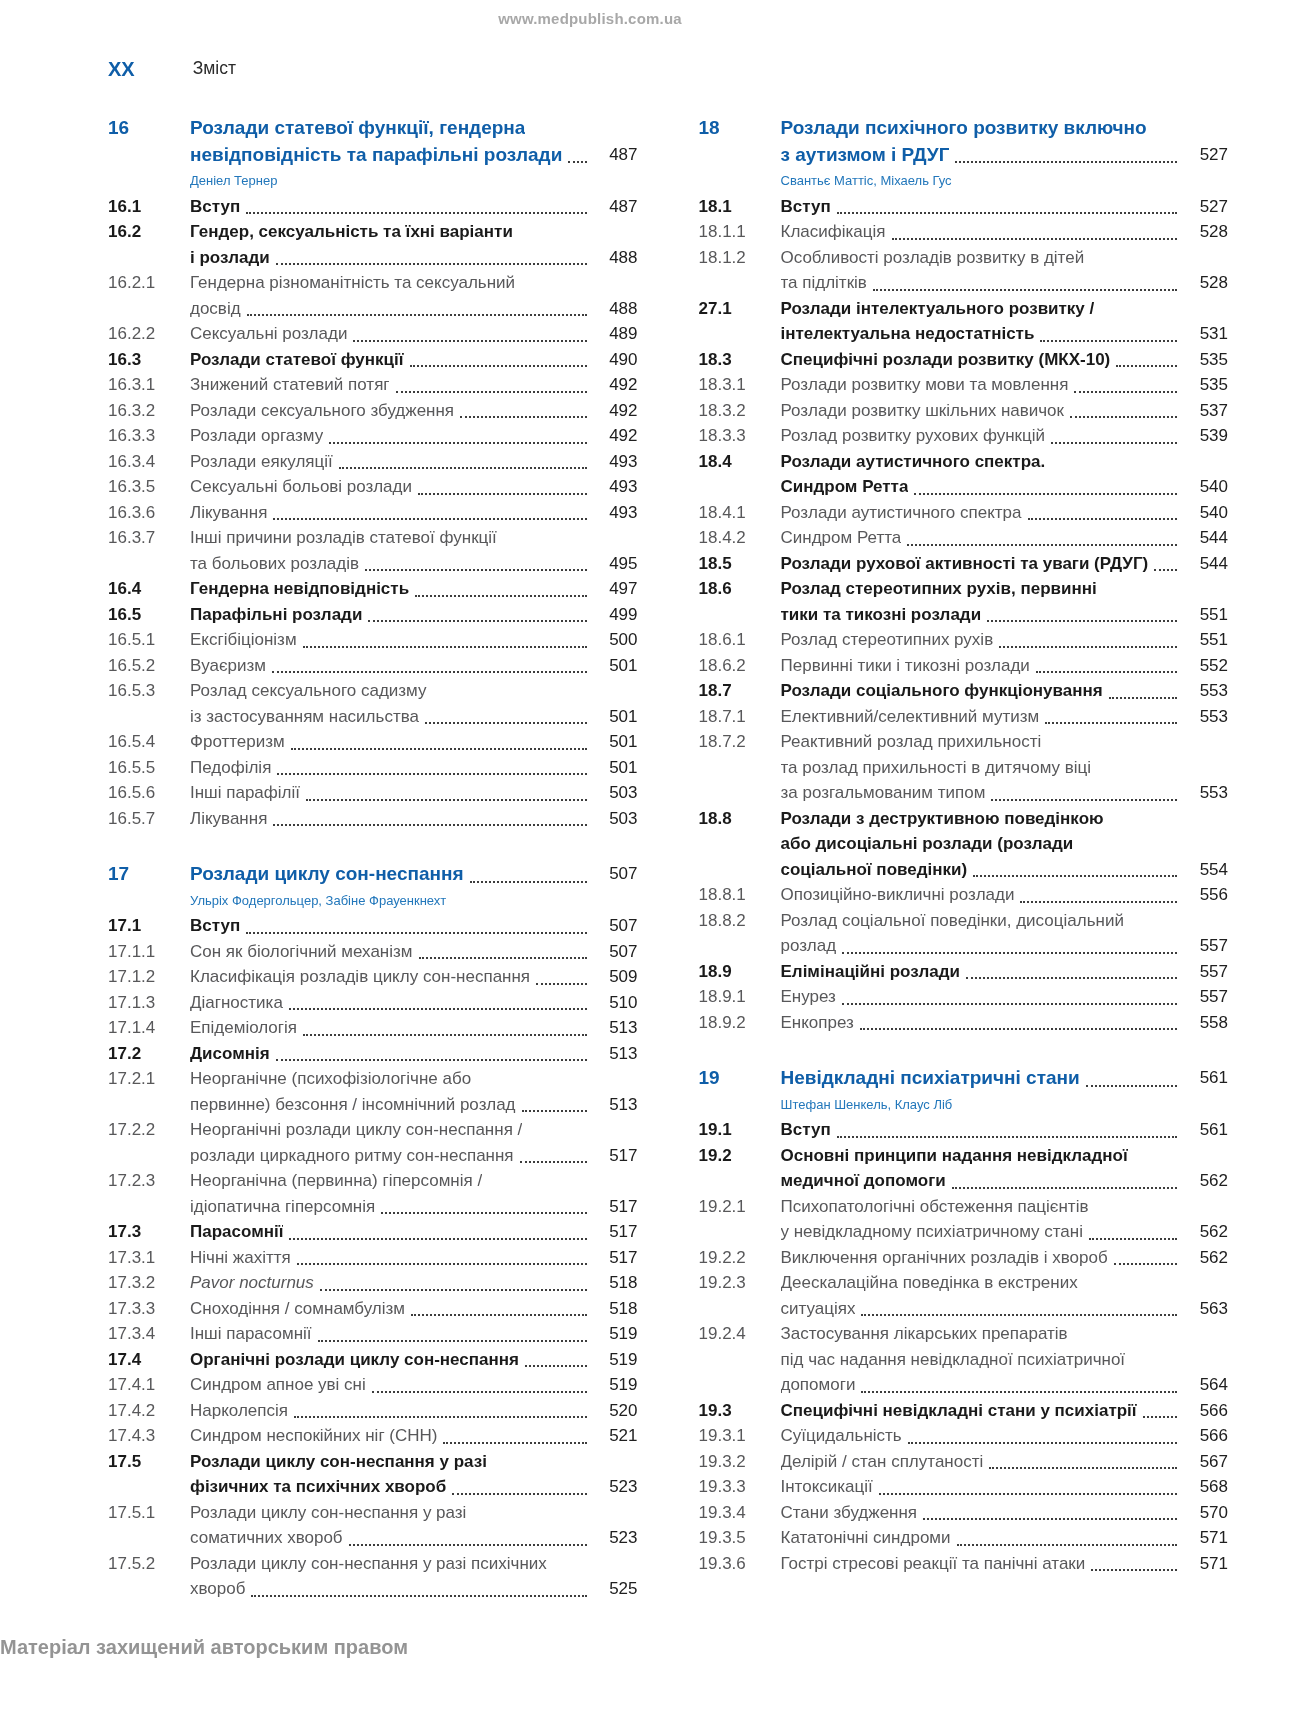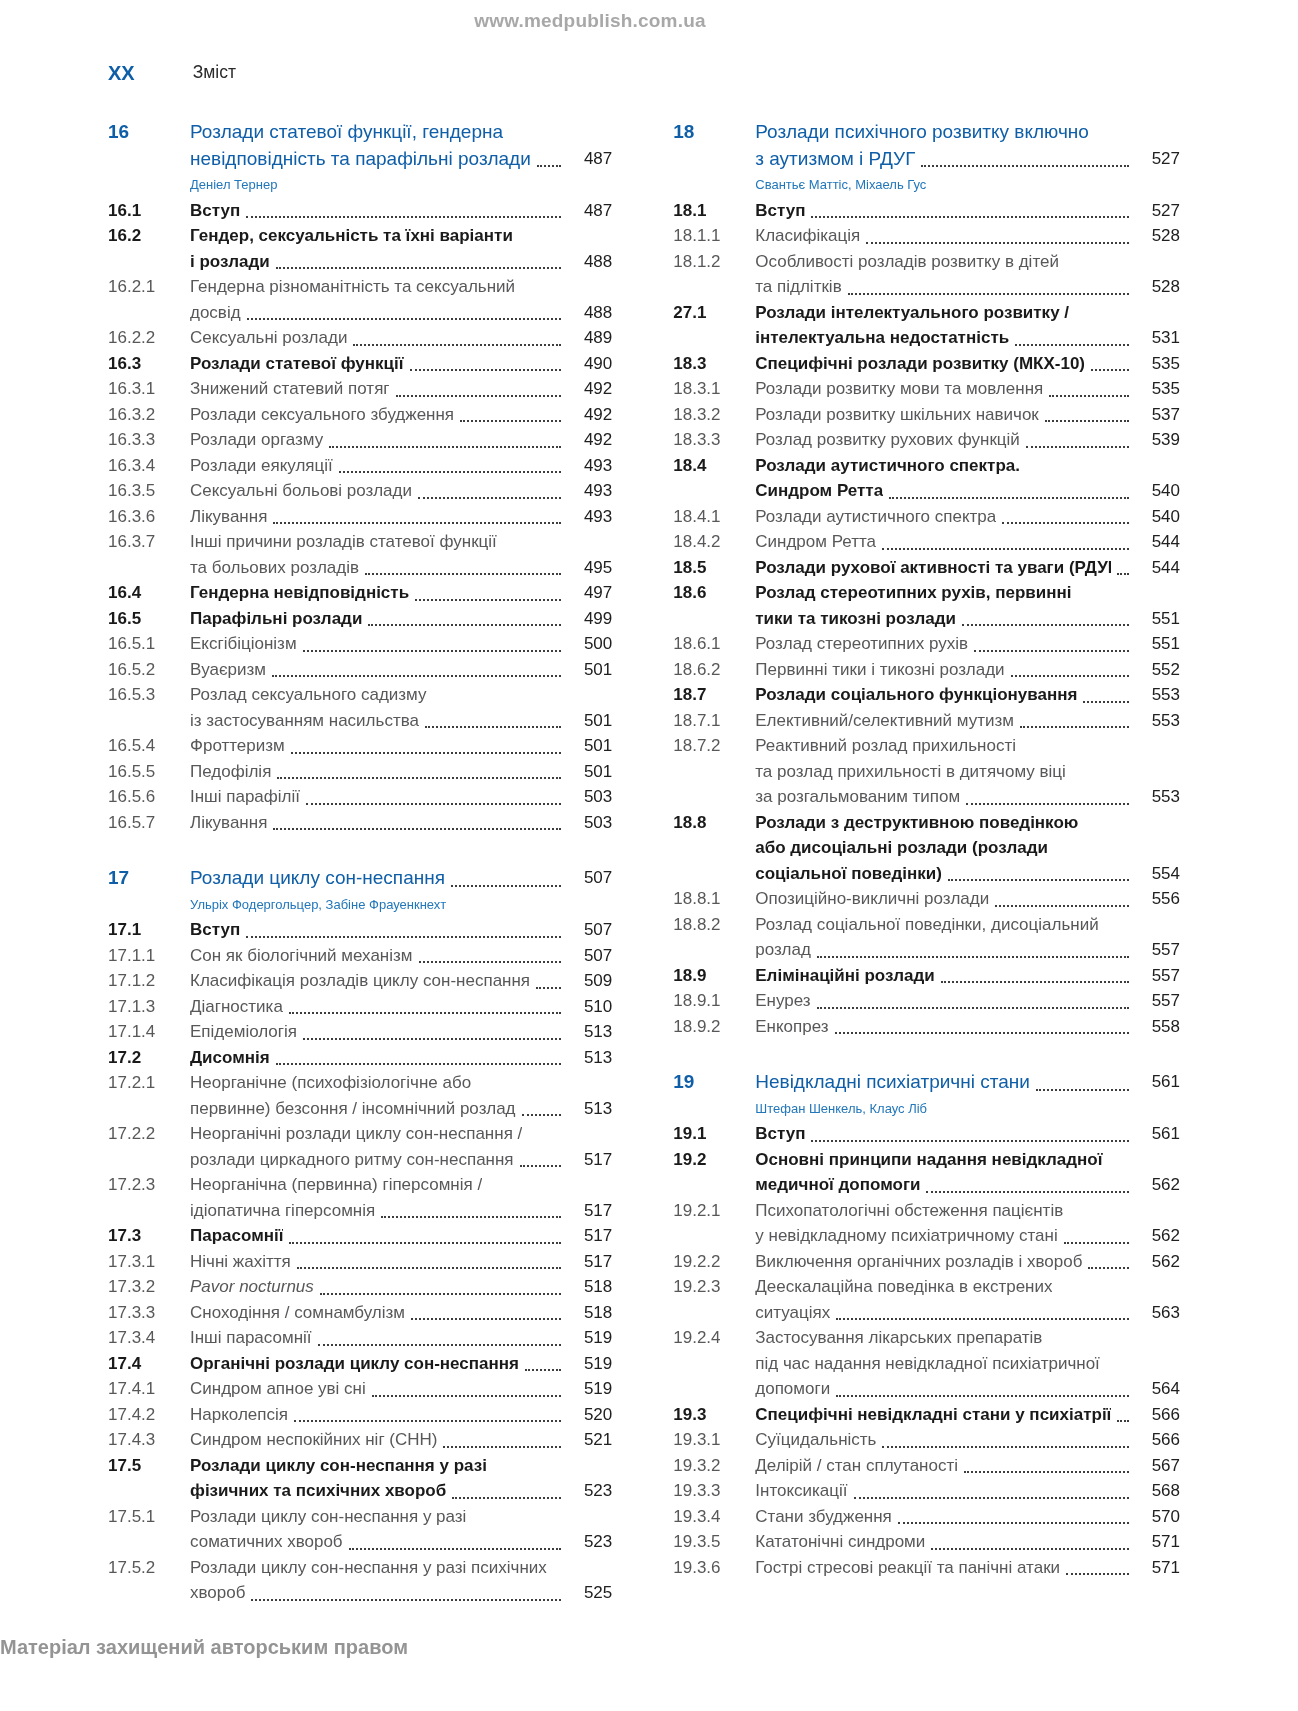--- a/index.html
+++ b/index.html
@@ -2,43 +2,43 @@
 <html><head>
 <meta charset="utf-8">
 <style>
   html,body{margin:0;padding:0;background:#ffffff;}
   body{
     width:1298px;height:1711px;position:relative;overflow:hidden;
     font-family:"Liberation Sans","DejaVu Sans",sans-serif;
     -webkit-font-smoothing:antialiased;
   }
   .header-url-wrap{width:1180px;text-align:center;padding-top:10px;}
-  .header-url{font-size:19px;font-weight:600;color:#a8a8a8;letter-spacing:.2px;}
+  .header-url{font-size:15px;font-weight:600;color:#a8a8a8;letter-spacing:.2px;}
   .running-head{display:flex;align-items:flex-start;margin:30px 0 0 108px;}
   .roman{color:#0f5ea8;font-weight:bold;font-size:20px;}
   .contents-word{color:#2b2b2b;font-size:17.5px;margin-left:58px;}
 
   .toc-wrap{
-    margin:34px 118px 0 108px;
+    margin:34px 70px 0 108px;
     display:grid;grid-template-columns:1fr 1fr;column-gap:61px;
     align-items:start;
   }
   .chapter + .chapter{margin-top:30px;}
   .row{display:flex;font-size:17px;line-height:25.5px;color:#58585a;}
   .num{flex:0 0 82px;}
   .line{flex:1;display:flex;min-width:0;}
   .txt{white-space:nowrap;flex:0 1 auto;overflow:hidden;}
   .leader{
     flex:1 1 12px;min-width:0;margin:0 9px 0 6px;
     border-bottom:2px dotted #3d3d3d;
     align-self:flex-end;margin-bottom:5px;
   }
   .page{flex:0 0 42px;text-align:right;color:#202020;font-weight:400;font-style:normal;}
   
-  .t-chapter .txt,.t-chapter.num{color:#0f5ea8;font-weight:normal;font-size:19px;}
+  .t-chapter .txt,.t-chapter.num{color:#0f5ea8;font-weight:bold;font-size:19px;}
   .row.is-chapter{line-height:26.5px;}
   .num.chapnum{color:#0f5ea8;font-weight:bold;font-size:19px;}
   .t-author .txt{color:#2277bb;font-size:13px;}
   .row.is-bold .num,.row.is-bold .txt{color:#1a1a1a;font-weight:bold;}
   .row.is-italic .txt{font-style:italic;}
 
   .footer-wrap{position:absolute;top:1636px;left:0;width:1190px;text-align:left;}
   .footer-text{color:#949494;font-size:20px;font-weight:600;}
 </style>
 </head>

